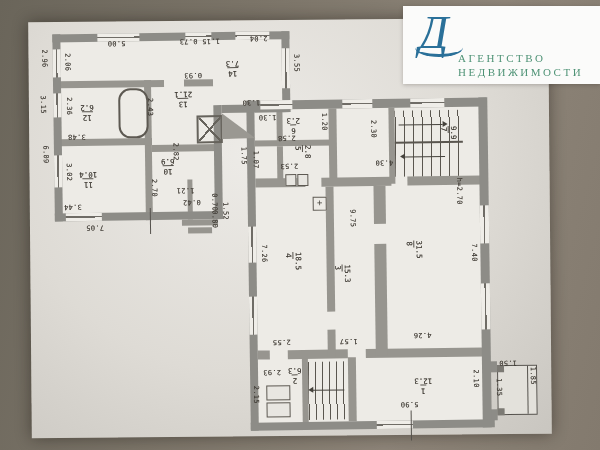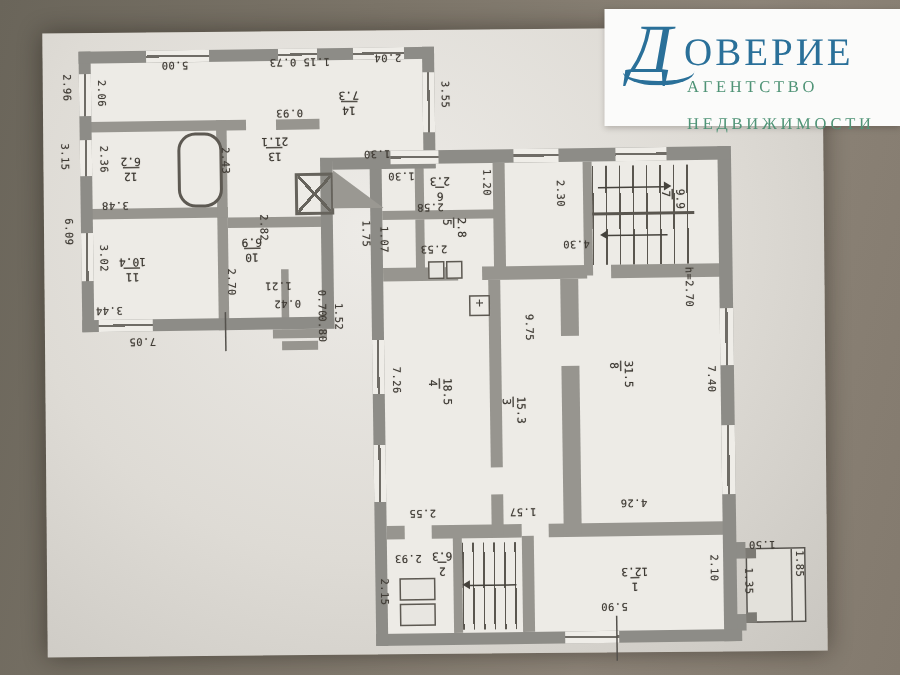--- a/index.html
+++ b/index.html
@@ -46,21 +46,21 @@
     clip-path:polygon(0 0,100% 100%,0 100%)}
   .fixture{position:absolute;border:1px solid #5d5952;background:#e8e6e1}
   .porch{position:absolute;left:495px;top:368px;width:38px;height:48px;border:1px solid #55524d;background:#e3e1db}
   .porch .step{position:absolute;right:8px;top:0;width:1px;height:100%;background:#55524d}
   .porch .sq{position:absolute;width:7px;height:7px;background:#7c7a74}
   .logo{position:absolute;left:403px;top:6px;width:197px;height:78px;background:#fbfbfa;box-shadow:0 1px 4px rgba(30,25,18,.25)}
   .logo-d{position:absolute;left:16px;top:0px;font-family:"Liberation Serif",serif;font-style:italic;font-size:46px;color:#2a7099}
   .logo-rest{position:absolute;left:53px;top:14px;font-family:"Liberation Serif",serif;font-size:26px;letter-spacing:2px;color:#2a7099}
   .swash{position:absolute;left:12px;top:32px;width:48px;height:16px;border-bottom:3px solid #2a7099;border-radius:50%}
   .tag{position:absolute;left:55px;font-family:"Liberation Serif",serif;letter-spacing:2.5px;color:#4f9376;font-size:11px}
-  .tag1{top:46px}.tag2{top:71px}
+  .tag1{top:46px}.tag2{top:60px}
 </style>
 </head>
 <body>
 
 <div class="scene">
   <div class="paper"></div>
 
   <div class="plan">
       <div class="base" style="left: 251px; top: 103px; width: 234px; height: 323px;"></div>
       <div class="base" style="left: 58px; top: 34px; width: 160px; height: 180px;"></div>
@@ -243,17 +243,16 @@
       <div class="dim r180" style="left: 398px; top: 401px;">5.90</div>
       <div class="dim r90" style="left: 469px; top: 372px;">2.10</div>
       <div class="dim r180" style="left: 497px; top: 361px;">1.50</div>
       <div class="dim r90" style="left: 492px; top: 381px;">1.35</div>
       <div class="dim r90" style="left: 526px; top: 370px;">1.85</div>
     </div>
 
   <div class="logo">
     <span class="logo-d">Д</span>
     <div class="swash"></div>
-    <span class="logo-rest">ОВЕРИЕ</span>
     <span class="tag tag1">АГЕНТСТВО</span>
     <span class="tag tag2">НЕДВИЖИМОСТИ</span>
   </div>
 </div>
 
 </body></html>

